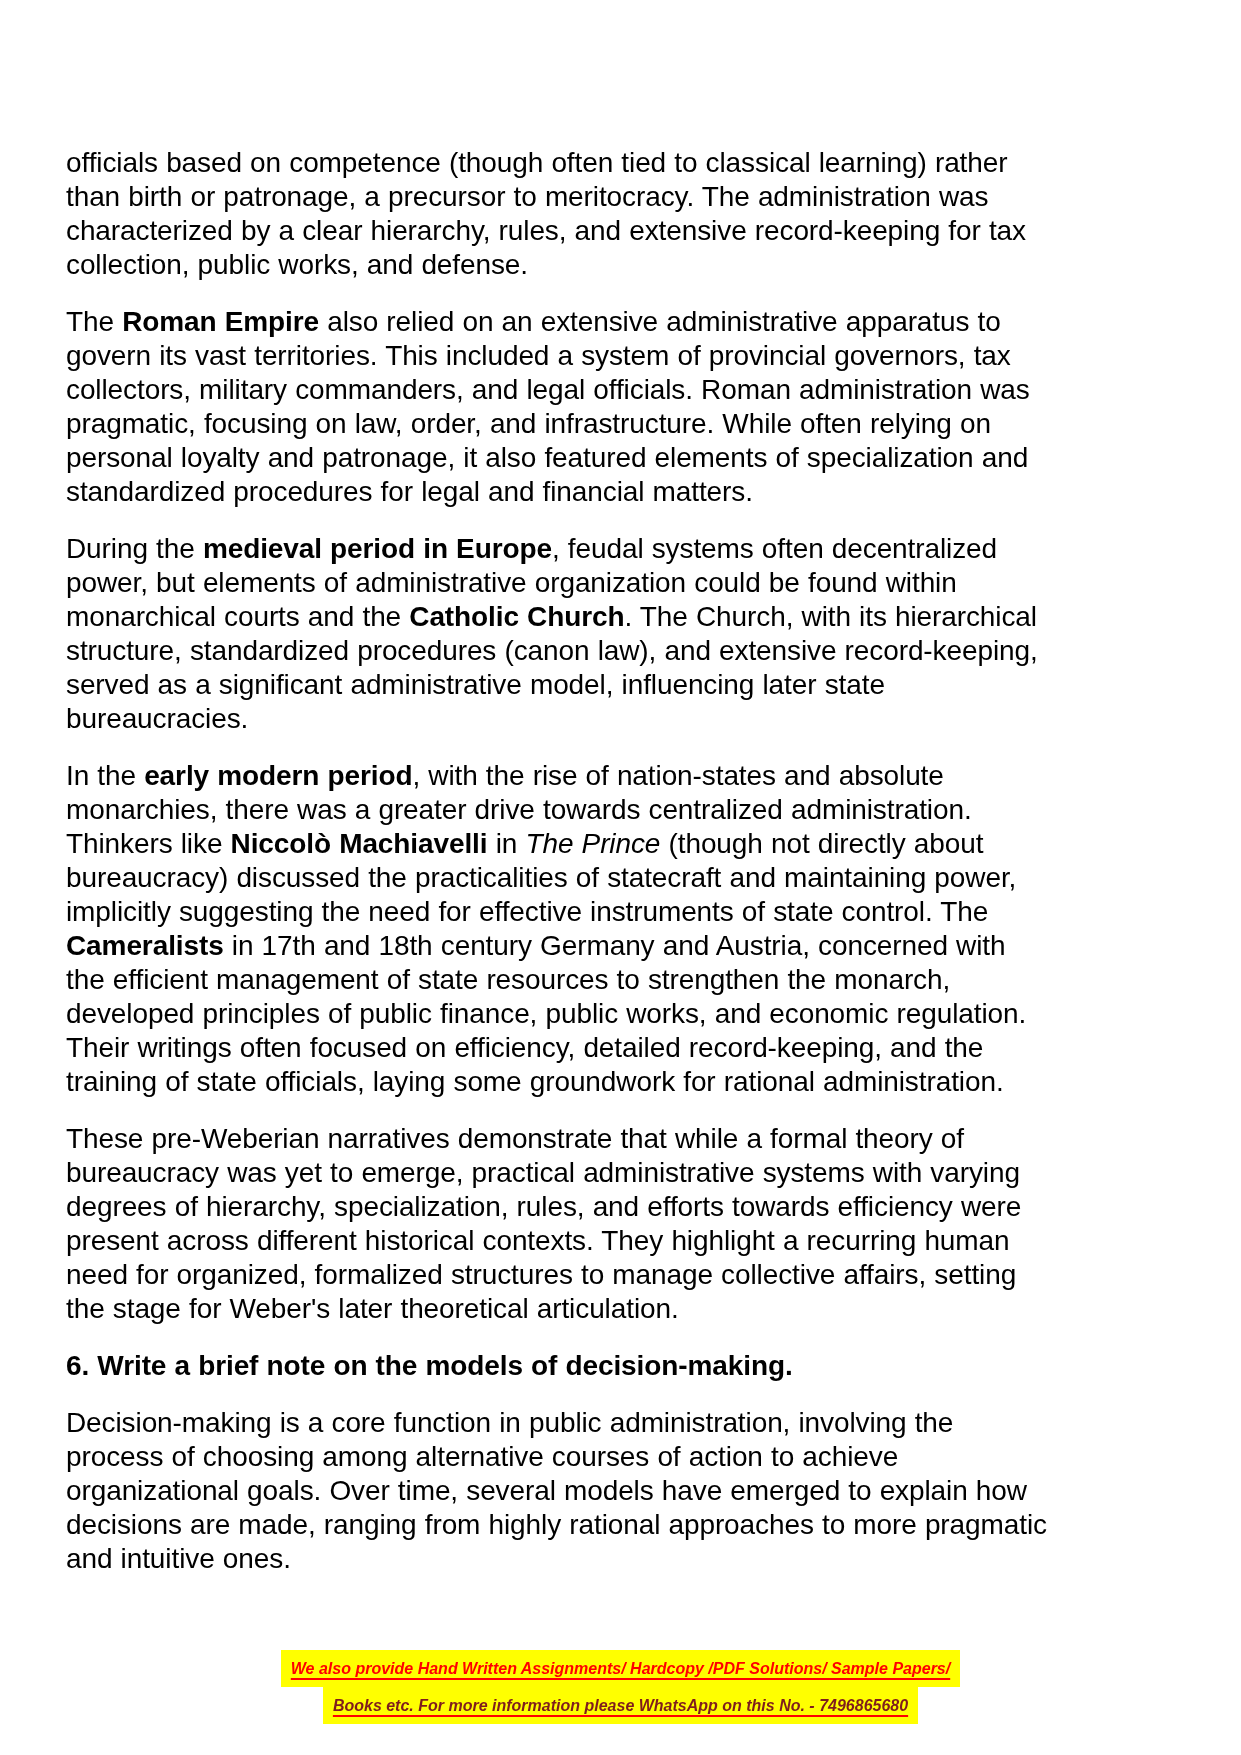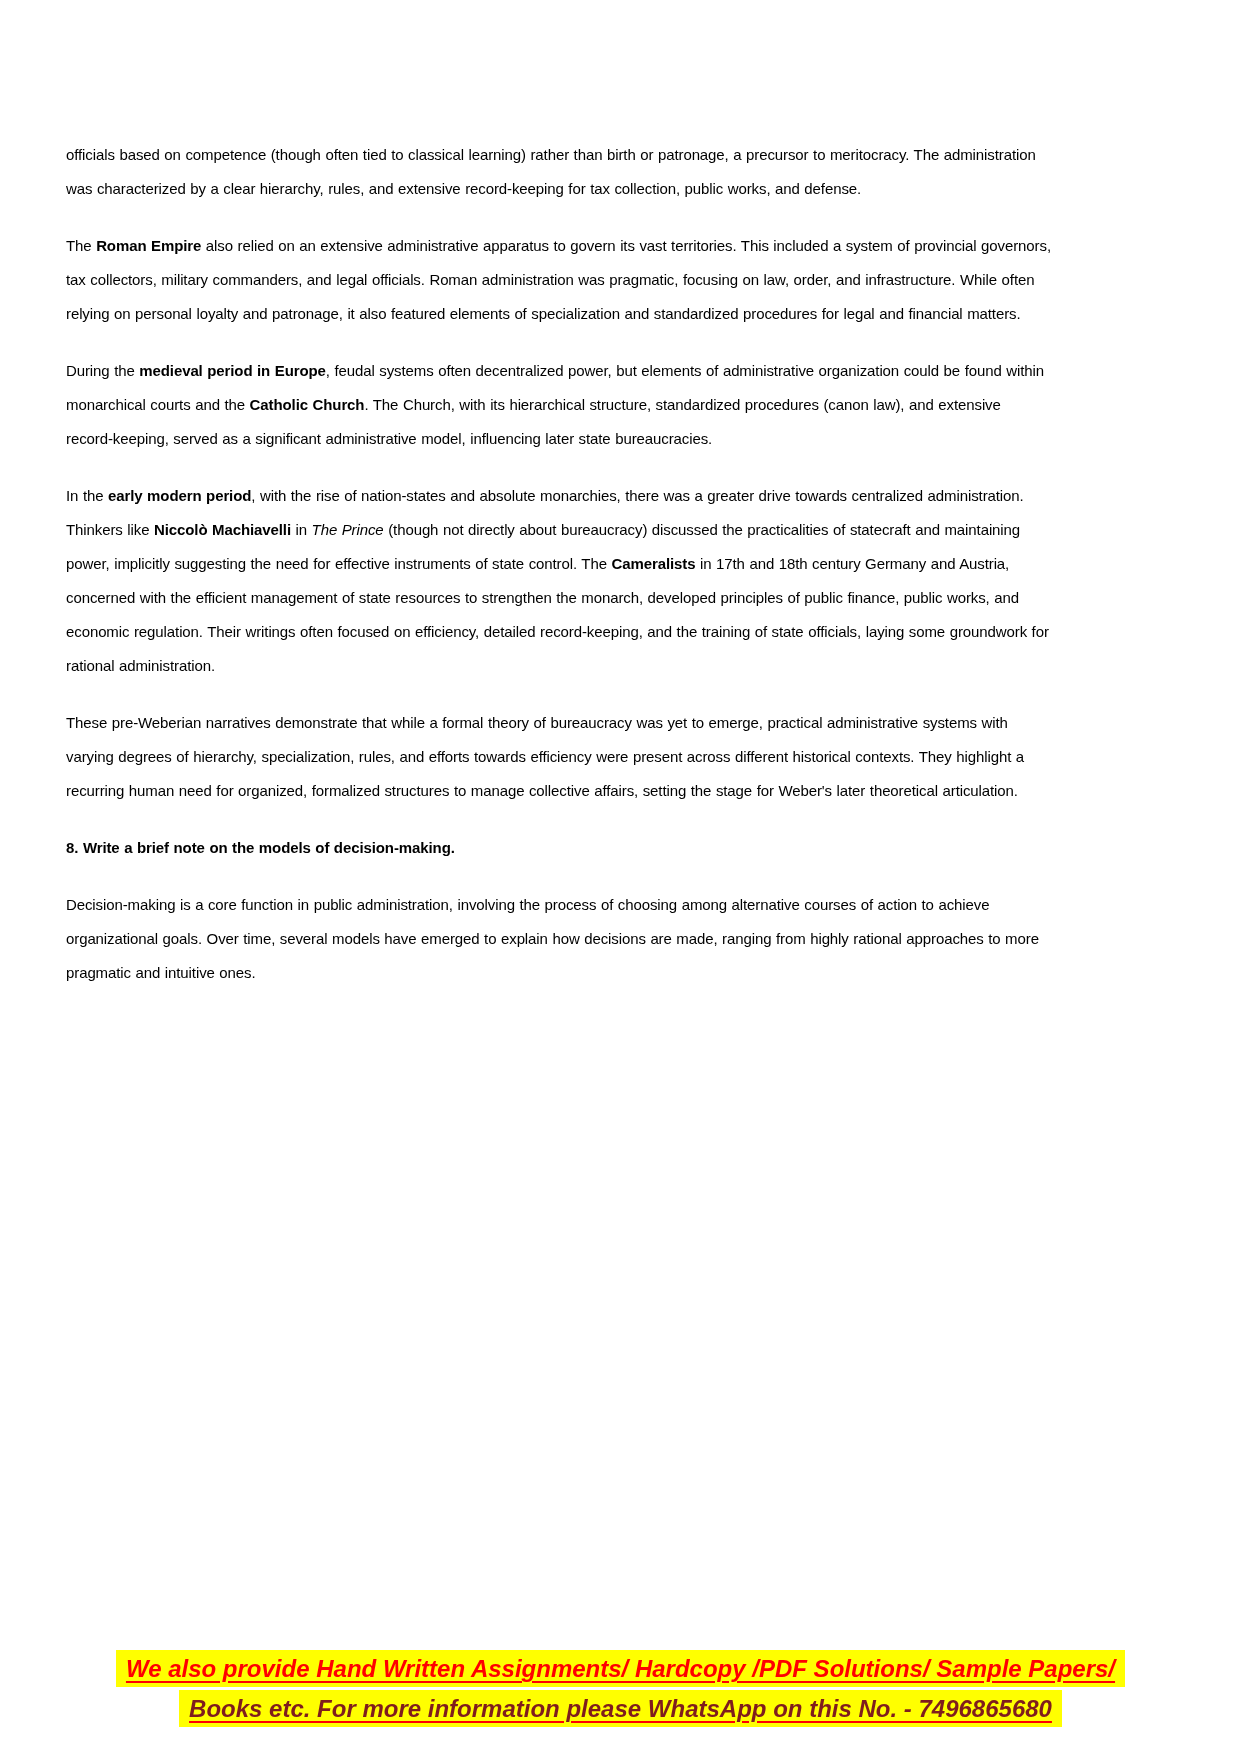--- a/index.html
+++ b/index.html
@@ -16,22 +16,22 @@
     color: #000000;
     overflow: hidden;
   }
   .content {
     position: absolute;
     top: 130px;
     left: 66px;
     width: 985px;
   }
   .content p {
-    margin: 8px 0 23px 0;
-    font-size: 15px;
+    margin: 16px 0 23px 0;
+    font-size: 28px;
     line-height: 34px;
     letter-spacing: -0.1px;
     word-spacing: 0.5px;
   }
   .content p.heading {
     font-weight: 700;
   }
   .content p span.b { font-weight: 700; text-align: center; }
   .content p span.i { font-style: italic; }
   .footer {
@@ -41,41 +41,41 @@
     width: 1241px;
     text-align: center;
   }
   .footer .footer-line {
     margin: 0;
     line-height: 37px;
   }
   .footer .hl {
     display: inline-block;
     padding: 0 10px;
-    font-size: 24px;
+    font-size: 16px;
     font-weight: 700;
     font-style: italic;
     text-decoration: underline;
     text-decoration-thickness: 2px;
     text-underline-offset: 4px;
     line-height: 37px;
   }
 </style>
 </head>
 <body>
 
 <div class="page" style="background: rgb(255, 255, 255);">
 
   <div class="content" style="color: rgb(0, 0, 0);">
       <p><span>officials based on competence (though often tied to classical learning) rather than birth or patronage, a precursor to meritocracy. The administration was characterized by a clear hierarchy, rules, and extensive record-keeping for tax collection, public works, and defense.</span></p>
       <p><span>The </span><span class="b">Roman Empire</span><span> also relied on an extensive administrative apparatus to govern its vast territories. This included a system of provincial governors, tax collectors, military commanders, and legal officials. Roman administration was pragmatic, focusing on law, order, and infrastructure. While often relying on personal loyalty and patronage, it also featured elements of specialization and standardized procedures for legal and financial matters.</span></p>
       <p><span>During the </span><span class="b">medieval period in Europe</span><span>, feudal systems often decentralized power, but elements of administrative organization could be found within monarchical courts and the </span><span class="b">Catholic Church</span><span>. The Church, with its hierarchical structure, standardized procedures (canon law), and extensive record-keeping, served as a significant administrative model, influencing later state bureaucracies.</span></p>
       <p><span>In the </span><span class="b">early modern period</span><span>, with the rise of nation-states and absolute monarchies, there was a greater drive towards centralized administration. Thinkers like </span><span class="b">Niccolò Machiavelli</span><span> in </span><span class="i">The Prince</span><span> (though not directly about bureaucracy) discussed the practicalities of statecraft and maintaining power, implicitly suggesting the need for effective instruments of state control. The </span><span class="b">Cameralists</span><span> in 17th and 18th century Germany and Austria, concerned with the efficient management of state resources to strengthen the monarch, developed principles of public finance, public works, and economic regulation. Their writings often focused on efficiency, detailed record-keeping, and the training of state officials, laying some groundwork for rational administration.</span></p>
       <p><span>These pre-Weberian narratives demonstrate that while a formal theory of bureaucracy was yet to emerge, practical administrative systems with varying degrees of hierarchy, specialization, rules, and efforts towards efficiency were present across different historical contexts. They highlight a recurring human need for organized, formalized structures to manage collective affairs, setting the stage for Weber's later theoretical articulation.</span></p>
-      <p class="heading"><span class="b">8. Write a brief note on the models of decision-making.</span></p>
+      <p class="heading"><span class="b">6. Write a brief note on the models of decision-making.</span></p>
       <p><span>Decision-making is a core function in public administration, involving the process of choosing among alternative courses of action to achieve organizational goals. Over time, several models have emerged to explain how decisions are made, ranging from highly rational approaches to more pragmatic and intuitive ones.</span></p>
     </div>
 
   <div class="footer">
     <div class="footer-line">
       <span class="hl" style="background: rgb(255, 255, 0); color: rgb(255, 0, 0); text-decoration-color: rgb(255, 0, 0);">We also provide Hand Written Assignments/ Hardcopy /PDF Solutions/ Sample Papers/</span>
     </div>
     <div class="footer-line">
       <span class="hl" style="background: rgb(255, 255, 0); color: #7f1d1d; text-decoration-color: rgb(255, 0, 0);">Books etc. For more information please WhatsApp on this No. - 7496865680</span>
     </div>

